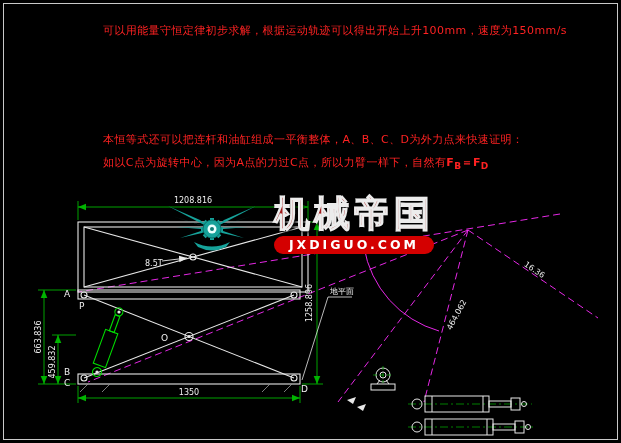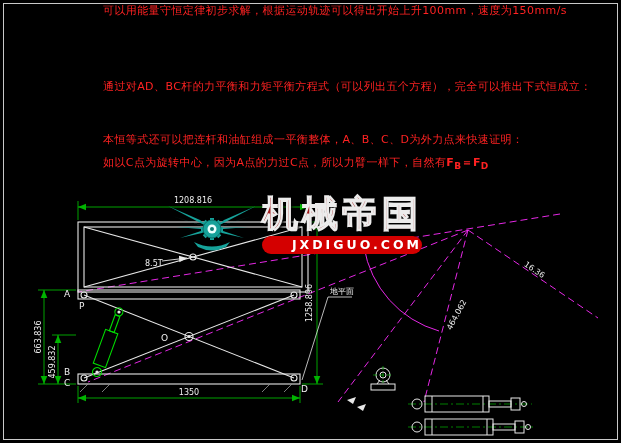--- a/index.html
+++ b/index.html
@@ -2,33 +2,33 @@
 <html><head>
 <meta charset="utf-8">
 <style>
   html,body{margin:0;padding:0;background:#000;}
   .canvas{position:relative;width:621px;height:443px;background:#000;overflow:hidden;
           font-family:"DejaVu Sans",sans-serif;}
   .frame{position:absolute;left:3px;top:3px;right:3px;bottom:3px;border:1px solid #c9c9c9;z-index:0;}
   .draw{position:absolute;left:0;top:0;z-index:1;font-family:"DejaVu Sans",sans-serif;}
   .ann{position:absolute;left:103px;color:#ff2222;font-size:11px;line-height:13px;
        white-space:nowrap;z-index:4;letter-spacing:0.4px;}
-  #ann1{top:4px}#ann2{top:27px}#ann3{top:44px}#ann4{top:80px}#ann6{top:133px}#ann7{top:156px}
+  #ann1{top:24px}#ann2{top:27px}#ann3{top:44px}#ann4{top:80px}#ann6{top:133px}#ann7{top:156px}
   .formula{position:absolute;left:112px;top:103px;color:#ff2222;font-size:13px;z-index:4;
            font-weight:bold;white-space:nowrap;}
   .formula sub,.ann sub{font-size:9px;}
   .fgap{display:inline-block;width:18px;}
   .f7{font-weight:bold;}
   .watermark{position:absolute;left:166px;top:196px;display:flex;align-items:flex-start;z-index:3;}
   .wm-wings{flex:0 0 auto;margin-top:2px;}
-  .wm-text{margin-left:4px;}
+  .wm-text{margin-left:16px;}
   .wm-brand{font-size:36px;font-weight:bold;letter-spacing:4px;line-height:1;color:#a01a1a;
             -webkit-text-stroke:1.2px #ececec;text-shadow:2px 2px 3px rgba(0,0,0,.85);}
   .wm-domain{margin-top:4px;background:#d40000;color:#fff;font-weight:bold;font-size:12.5px;
-             letter-spacing:3px;text-align:right;border-radius:9px;padding:1px 0 2px;}
+             letter-spacing:3px;text-align:center;border-radius:9px;padding:1px 0 2px;}
 </style>
 </head>
 <body>
 
 <div class="canvas">
   <div class="frame"></div>
 
   <svg class="draw" width="621" height="443" viewBox="0 0 621 443">
     <defs>
       <marker id="ag" markerWidth="9" markerHeight="9" refX="8" refY="4.5" orient="auto-start-reverse" markerUnits="userSpaceOnUse">
@@ -197,21 +197,20 @@
         <circle cx="46" cy="31" r="2" fill="#0e7d76"></circle>
       </g>
     </svg>
     <div class="wm-text">
       <div class="wm-brand">机械帝国</div>
       <div class="wm-domain">JXDIGUO.COM</div>
     </div>
   </div>
 
   <div class="ann" id="ann1">可以用能量守恒定律初步求解，根据运动轨迹可以得出开始上升100mm，速度为150mm/s</div>
-  <div class="ann" id="ann4">通过对AD、BC杆的力平衡和力矩平衡方程式（可以列出五个方程），完全可以推出下式恒成立：</div>
 
 
   <div class="ann" id="ann7">
     <span>如以C点为旋转中心，因为A点的力过C点，所以力臂一样下，自然有</span><span class="f7"><span>F</span><sub>B</sub><span>＝</span><span>F</span><sub>D</sub></span>
   </div>
 
   <div class="ann" id="ann6">本恒等式还可以把连杆和油缸组成一平衡整体，A、B、C、D为外力点来快速证明：</div>
 </div>
 
 </body></html>

